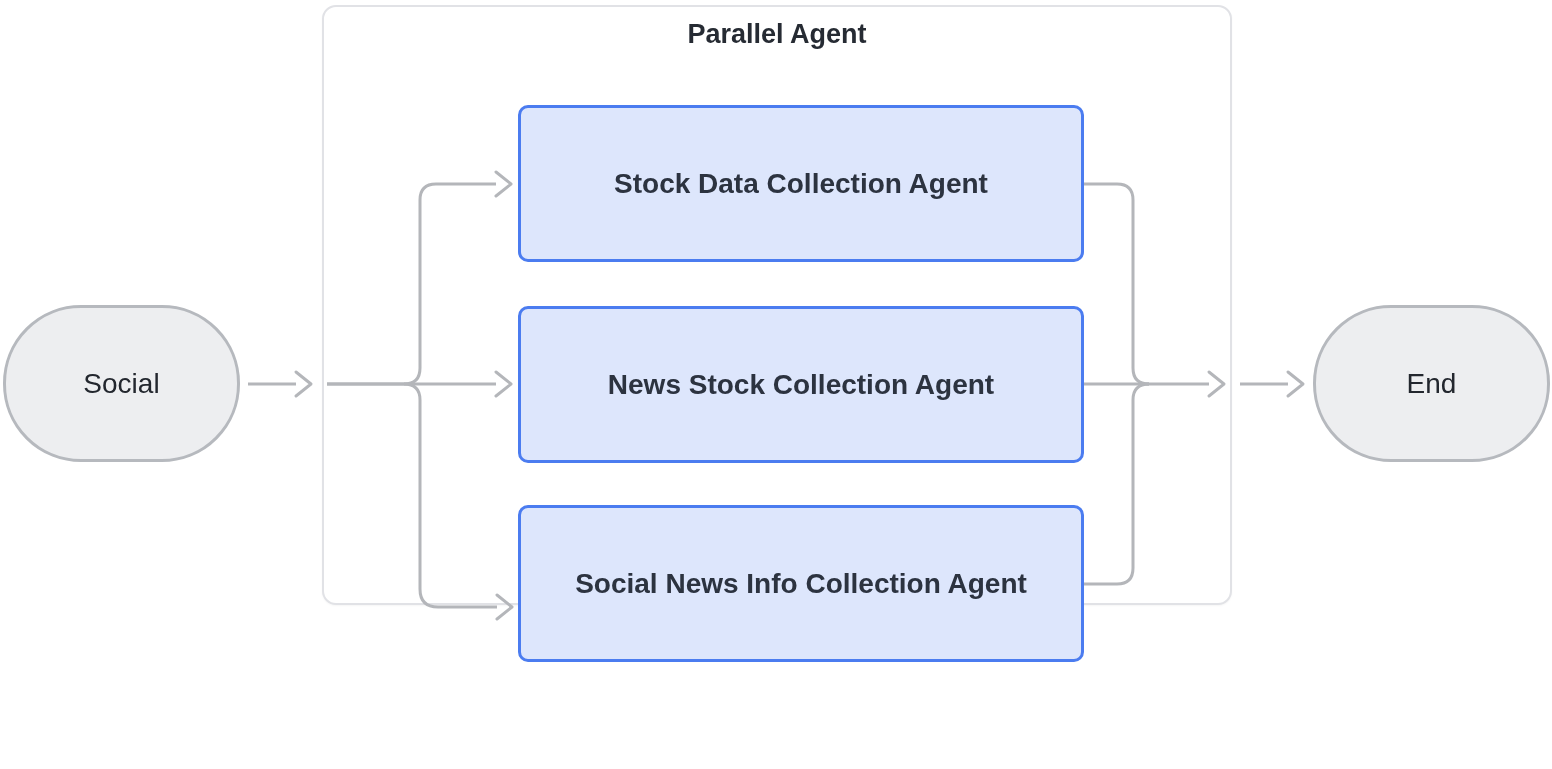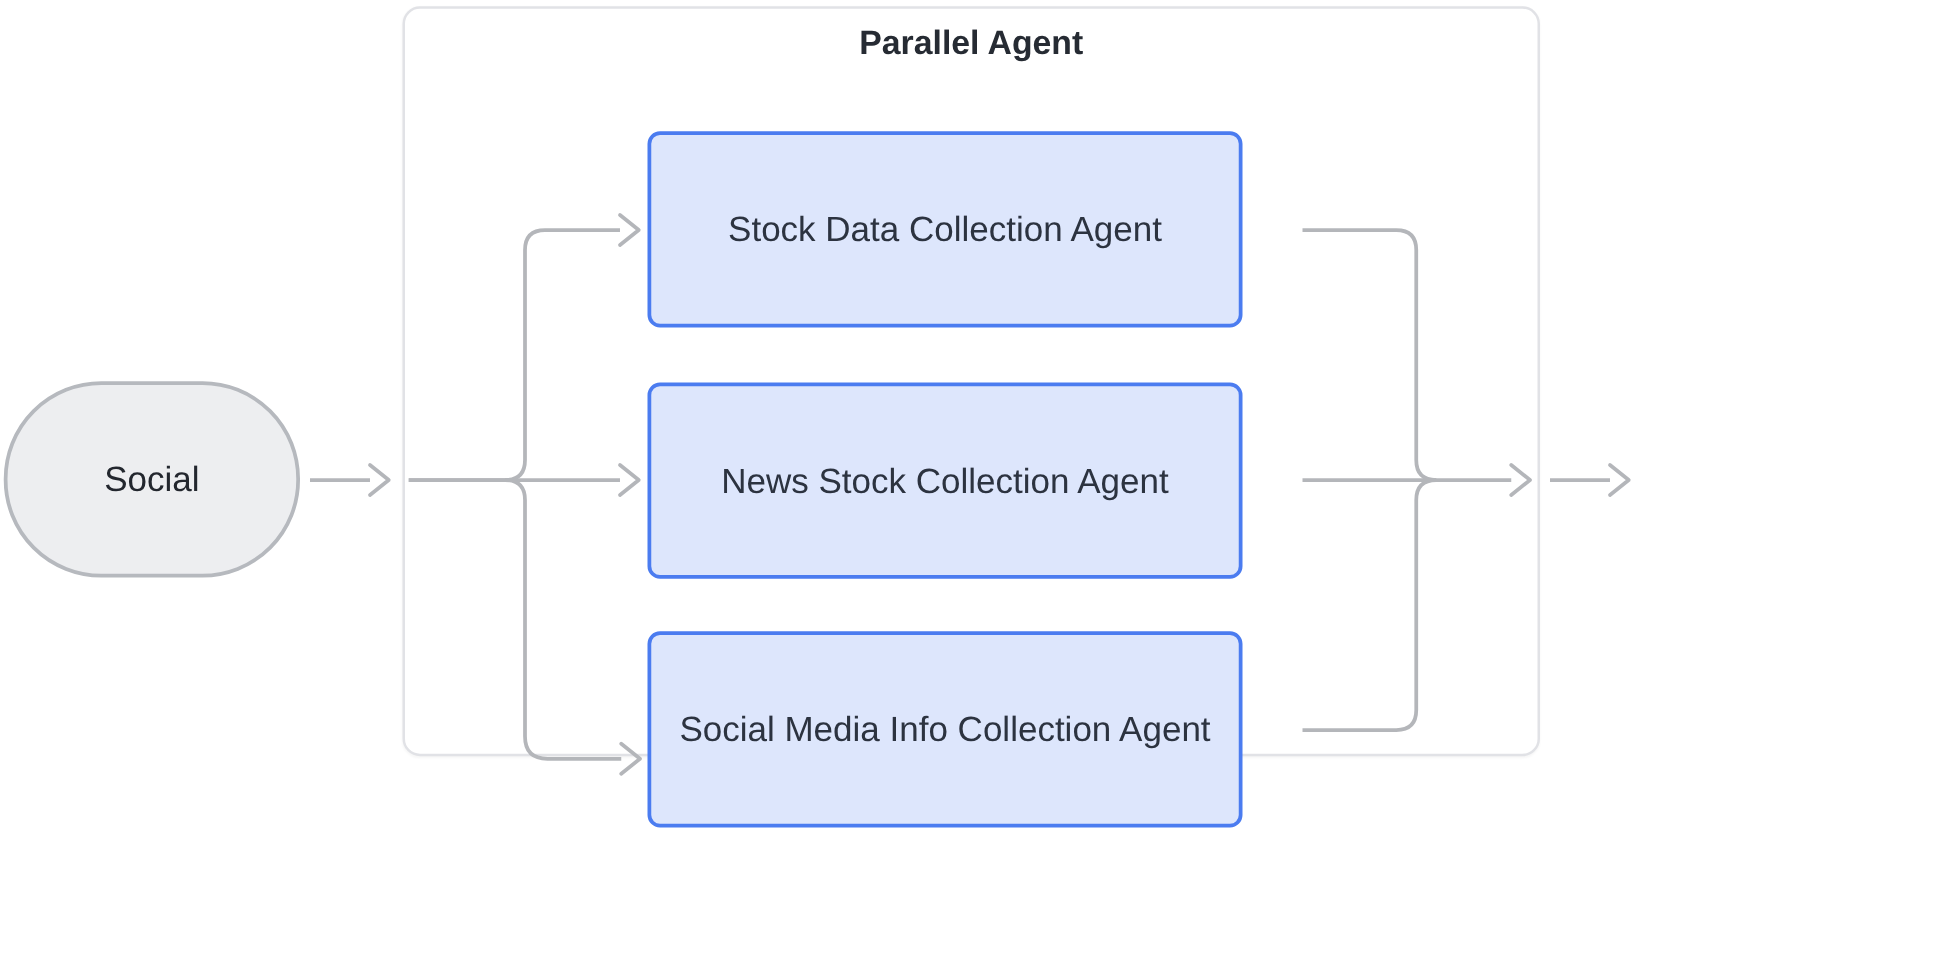--- a/index.html
+++ b/index.html
@@ -33,24 +33,24 @@
   .node{position:absolute;display:flex;align-items:center;justify-content:center;box-sizing:border-box;z-index:2;}
   .terminal{
     width:237px;height:157px;border-radius:78px;
     background:var(--terminal-fill,#edeef0);
     border:3px solid var(--terminal-border,#b6b9be);
     font-size:28px;color:var(--terminal-text,#23272e);
   }
   .terminal.start{left:3px;top:305px;}
   .terminal.end{left:1313px;top:305px;}
   .agent{
-    left:518px;width:476px;height:157px;border-radius:10px;
+    left:518px;width:566px;height:157px;border-radius:10px;
     background:var(--agent-fill,#dde6fc);
     border:3px solid var(--agent-border,#4b7cf0);
-    font-size:28px;color:var(--agent-text,#2c3340);
+    font-size:28px;color:var(--agent-text,#2c3340);font-weight:bold;
   }
   .agent-0{top:105px;}
   .agent-1{top:306px;}
   .agent-2{top:505px;}
   .node .label{white-space:nowrap;}
 </style>
 </head>
 <body>
 
 <div class="canvas">
@@ -98,17 +98,20 @@
 
   <div class="node agent agent-0">
     <span class="label">Stock Data Collection Agent</span>
   </div>
 
   <div class="node agent agent-1">
     <span class="label">News Stock Collection Agent</span>
   </div>
 
   <div class="node agent agent-2">
-    <span class="label">Social Media Info Collection Agent</span>
+    <span class="label">Social News Info Collection Agent</span>
   </div>
 
+  <div class="node terminal end">
+    <span class="label">End</span>
+  </div>
 
 </div>
 
 </body></html>

